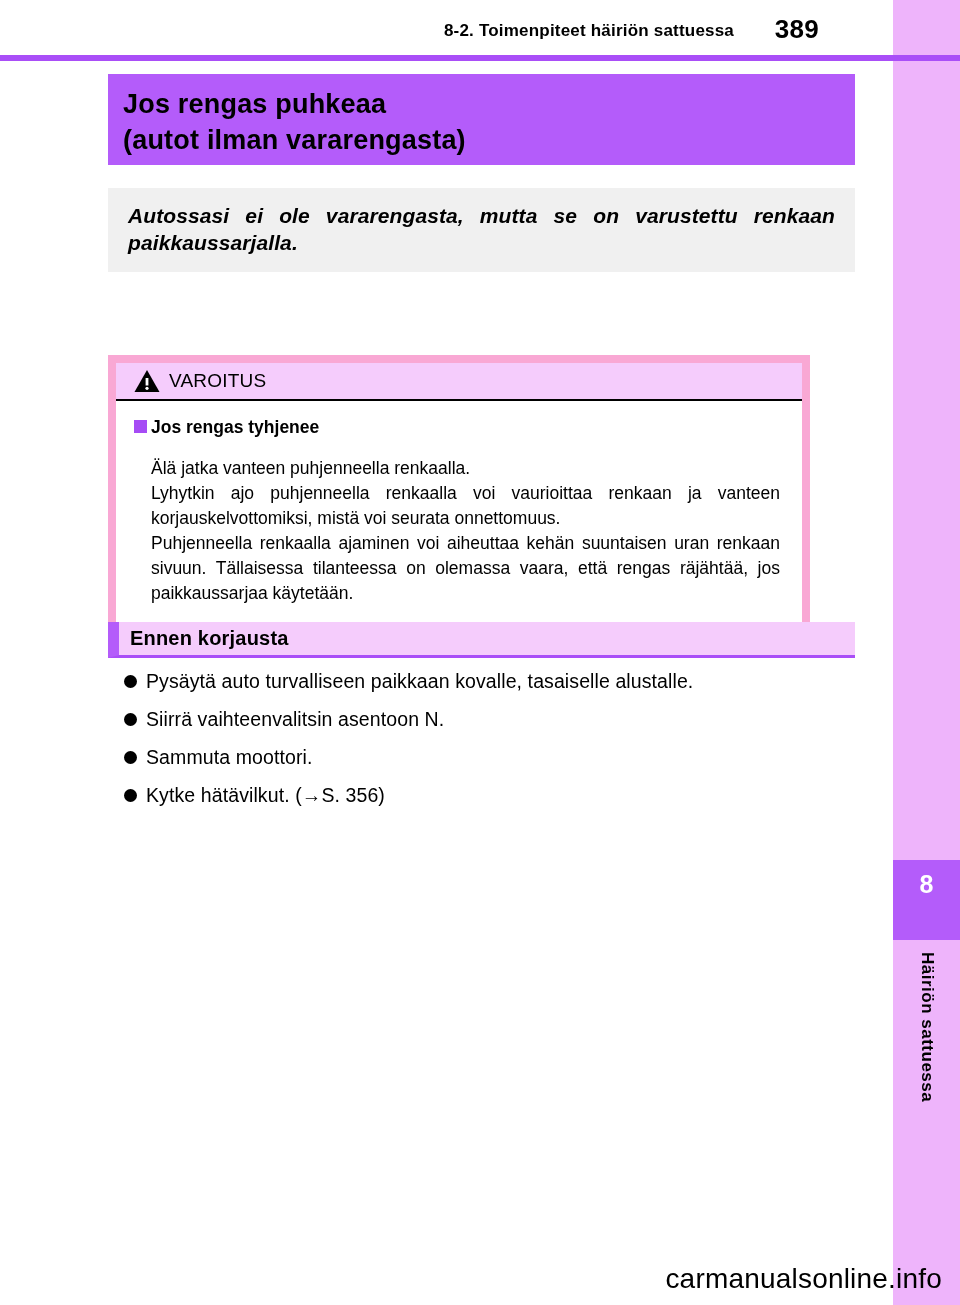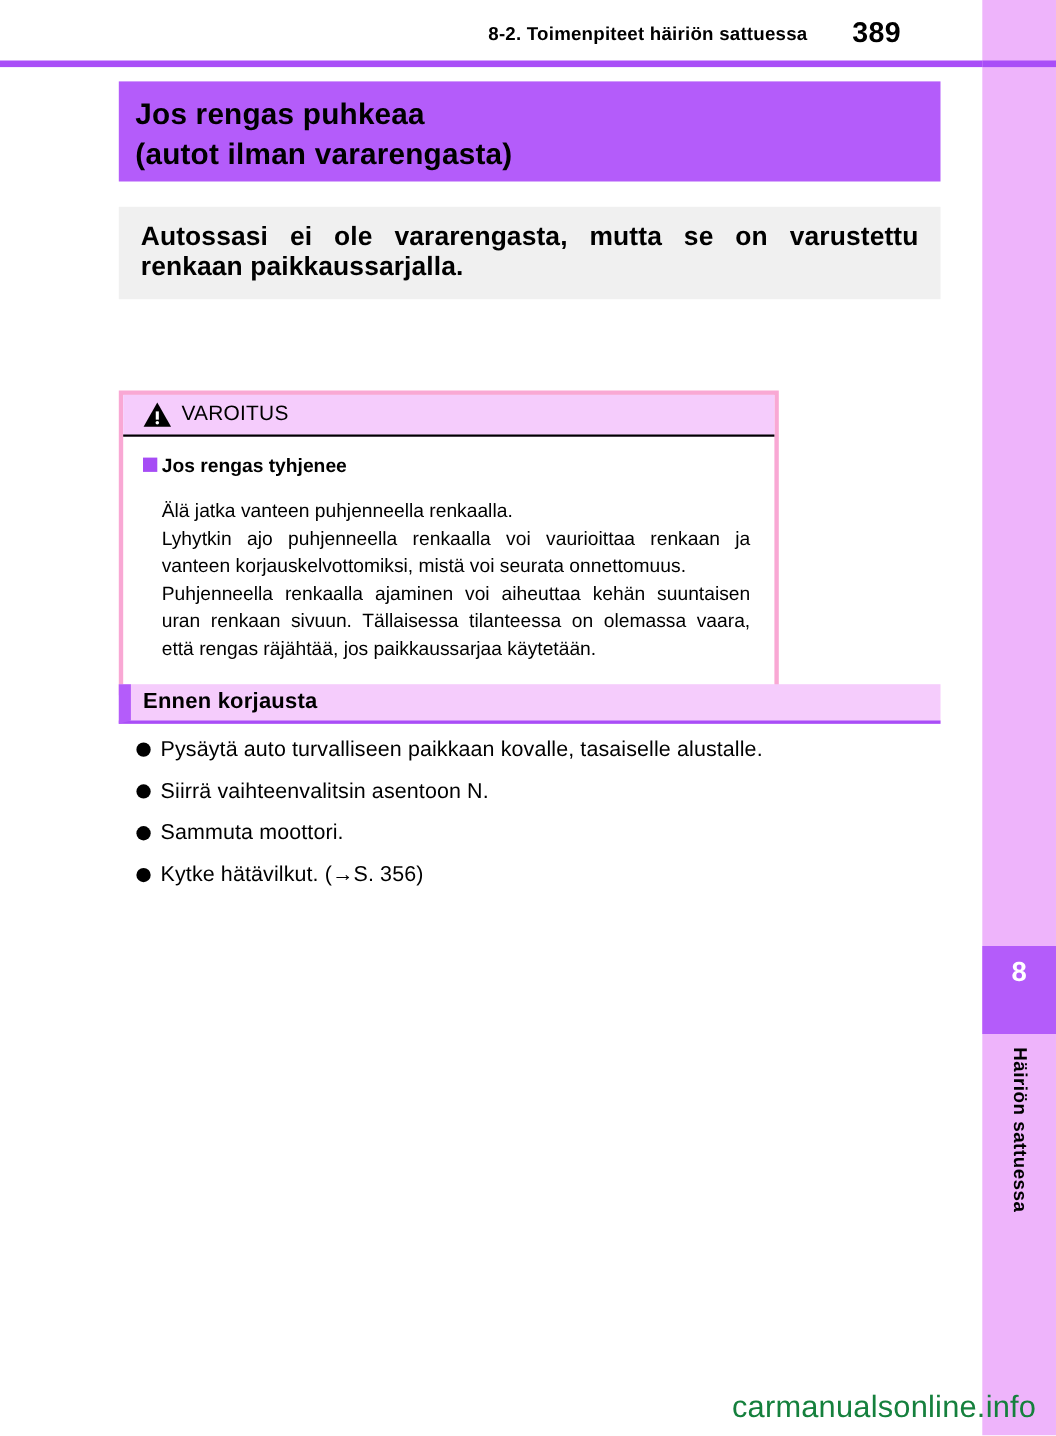--- a/index.html
+++ b/index.html
@@ -131,39 +131,40 @@
     position: absolute;
     left: 108px;
     top: 188px;
     width: 747px;
     box-sizing: border-box;
     background: #f0f0f0;
     padding: 14px 20px 16px 20px;
   }
   .intro-box p {
     margin: 0;
-    font-size: 24px;
+    font-size: 21px;
     font-weight: bold;
     line-height: 27px;
     text-align: justify;
     text-align-last: left;
     letter-spacing: 0.1px;
+    font-style: italic;
   }
   .intro-box p.nojust {
     text-align: left;
   }
 
   
   .warn-box {
     position: absolute;
     left: 108px;
     top: 355px;
-    width: 600px;
+    width: 702px;
     box-sizing: border-box;
-    border: 4px solid #f9a8d4;
+    border: 8px solid #f9a8d4;
     background: #ffffff;
   }
   .warn-head {
     background: #f5ccfc;
     border-bottom: 2px solid #000000;
     height: 36px;
     display: flex;
     align-items: center;
     padding-left: 18px;
   }
@@ -257,21 +258,21 @@
     line-height: 27px;
     letter-spacing: 0.1px;
   }
 
   
   .watermark {
     position: absolute;
     right: 18px;
     bottom: 10px;
     font-size: 28px;
-    color: #15803d;
+    color: #000000;
     letter-spacing: 0.2px;
     white-space: nowrap;
   }
 </style>
 </head>
 <body>
 
 <div class="side-rail"></div>
 <div class="side-rail-rule"></div>
 <div class="side-chapter-block">

